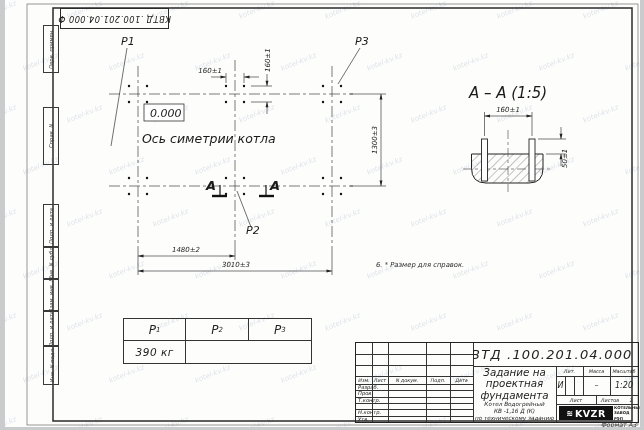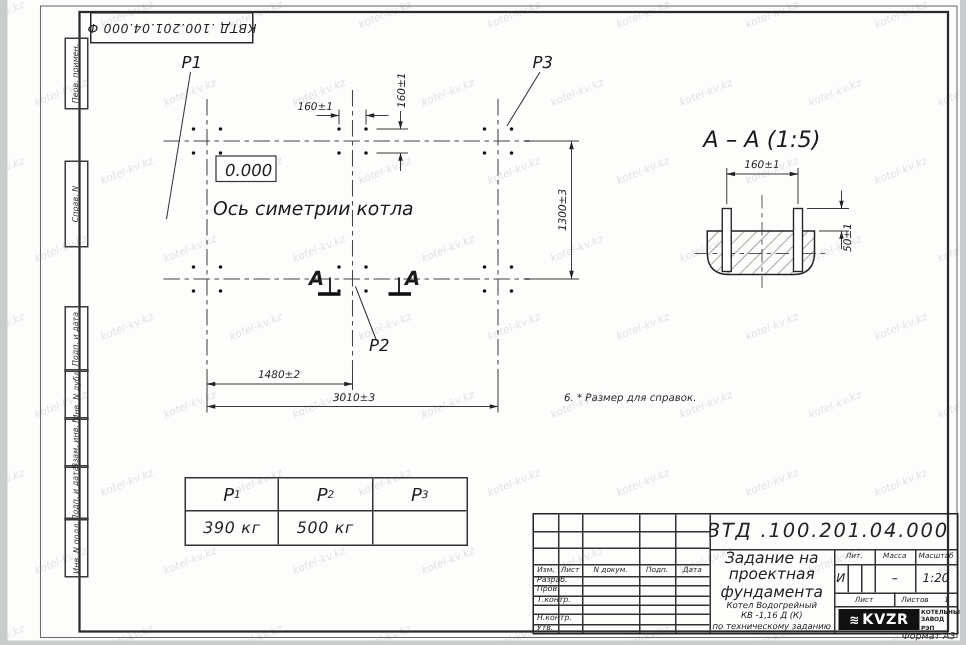--- a/index.html
+++ b/index.html
@@ -304,21 +304,20 @@
       </div>
     <div class="cell phead">
         <span>P</span>
         <sub>2</sub>
       </div>
     <div class="cell phead">
         <span>P</span>
         <sub>3</sub>
       </div>
     <div class="cell pval">390 кг</div>
-    <div class="cell pval">500 кг</div>
   </div>
 
   <div class="abs" id="notes">
     <p>6. * Размер для справок.</p>
   </div>
 
   <div class="abs" id="tb">
 
     <div class="tb-line" style="left:117px;top:0;width:1px;height:79px;"></div>
     <div class="tb-line" style="left:117px;top:23px;width:165px;height:1px;"></div>

